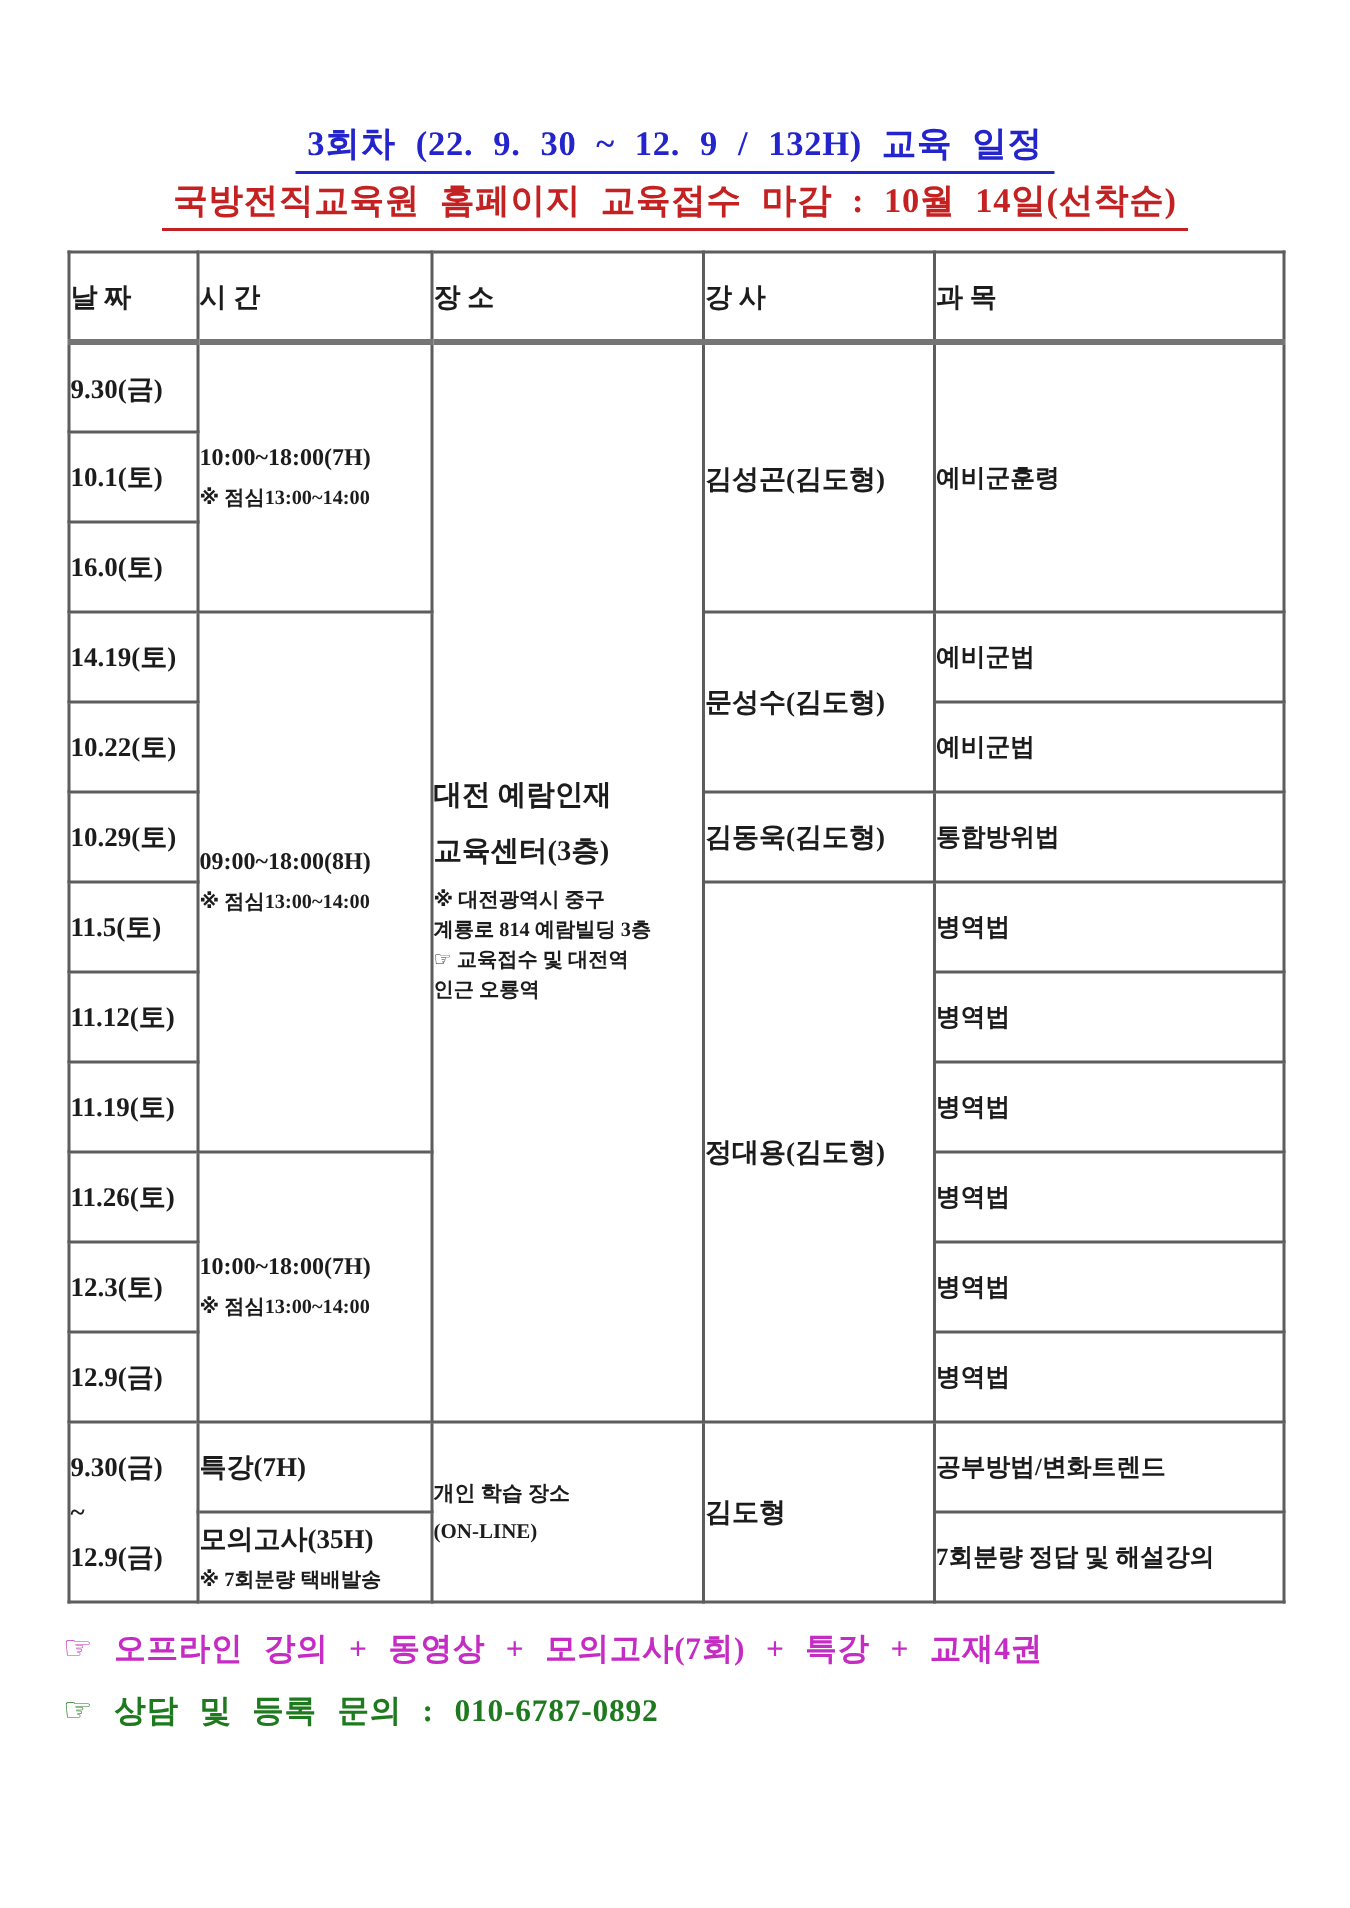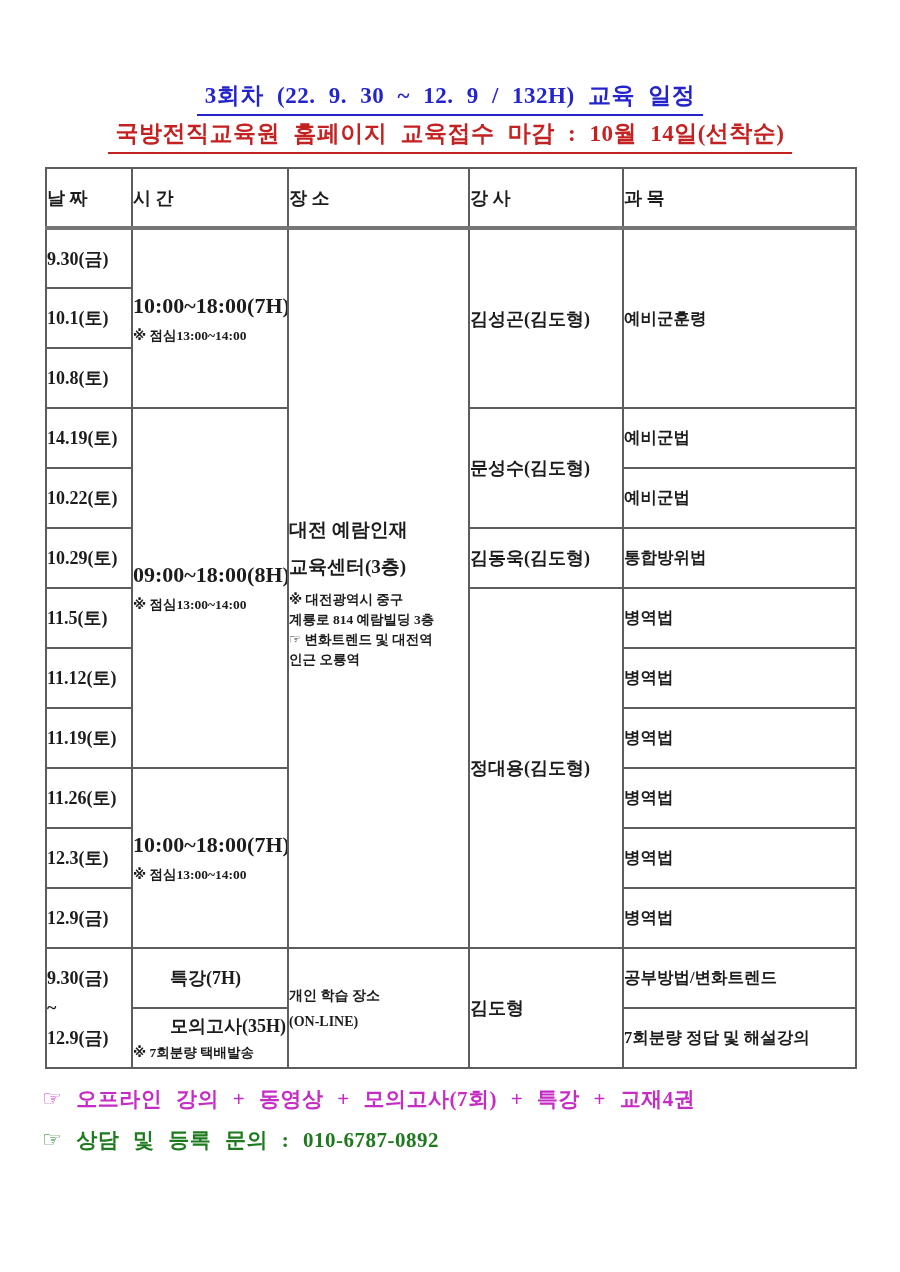--- a/index.html
+++ b/index.html
@@ -16,28 +16,28 @@
     position:absolute;left:45px;top:167px;width:810px;
     border-collapse:collapse;table-layout:fixed;
   }
   table.sched th,table.sched td{
     border:2px solid #5d5d5d;text-align:left;vertical-align:middle;padding:0;
     overflow:hidden;
   }
   table.sched thead th{height:57px;font-size:18px;border-bottom:4px solid #757575;}
   table.sched tbody tr{height:60px;}
   .date-cell{font-size:18px;}
-  .time-main{font-size:22px;}
+  .time-main{font-size:16px;}
   .time-note{font-size:13.5px;margin-top:8px;}
   .place-name{font-size:19px;margin:11px 0;}
   .place-note{font-size:13.5px;margin:2px 0;}
   .instr-cell{font-size:18px;}
   .subj-cell{font-size:16.5px;}
   .range-line{font-size:18px;line-height:30px;}
-  .sp-time-main{font-size:18px;padding-left:37px;}
+  .sp-time-main{font-size:18px;}
   .sp-time-note{font-size:13.5px;margin-top:6px;}
   .online-line{font-size:14px;margin:9px 0;}
   .footer{position:absolute;left:42px;top:1085px;font-size:21px;letter-spacing:0.5px;word-spacing:8px;}
   .footer-line{margin-bottom:13px;white-space:nowrap;}
   .footer-line-1{color:#c42cc4;}
   .footer-line-2{color:#1f7a1f;}
   .pointer{margin-right:14px;font-size:22px;}
 </style>
 </head>
 <body>
@@ -67,31 +67,31 @@
       <td class="date-cell">9.30(금)</td>
       <td rowspan="3">
         <div class="time-main">10:00~18:00(7H)</div>
         <div class="time-note">※ 점심13:00~14:00</div>
       </td>
       <td rowspan="12">
         <div class="place-name">대전 예람인재</div>
         <div class="place-name">교육센터(3층)</div>
         <div class="place-note">※ 대전광역시 중구</div>
         <div class="place-note">계룡로 814 예람빌딩 3층</div>
-        <div class="place-note">☞ 변화트렌드 및 대전역</div>
+        <div class="place-note">☞ 교육접수 및 대전역</div>
         <div class="place-note">인근 오룡역</div>
       </td>
       <td rowspan="3" class="instr-cell">김성곤(김도형)</td>
       <td rowspan="3" class="subj-cell">예비군훈령</td>
     </tr>
     <tr>
       <td class="date-cell">10.1(토)</td>
     </tr>
     <tr>
-      <td class="date-cell">10.8(토)</td>
+      <td class="date-cell">16.0(토)</td>
     </tr>
     <tr>
       <td class="date-cell">14.19(토)</td>
       <td rowspan="6">
         <div class="time-main">09:00~18:00(8H)</div>
         <div class="time-note">※ 점심13:00~14:00</div>
       </td>
       <td rowspan="2" class="instr-cell">문성수(김도형)</td>
       <td class="subj-cell">예비군법</td>
     </tr>

